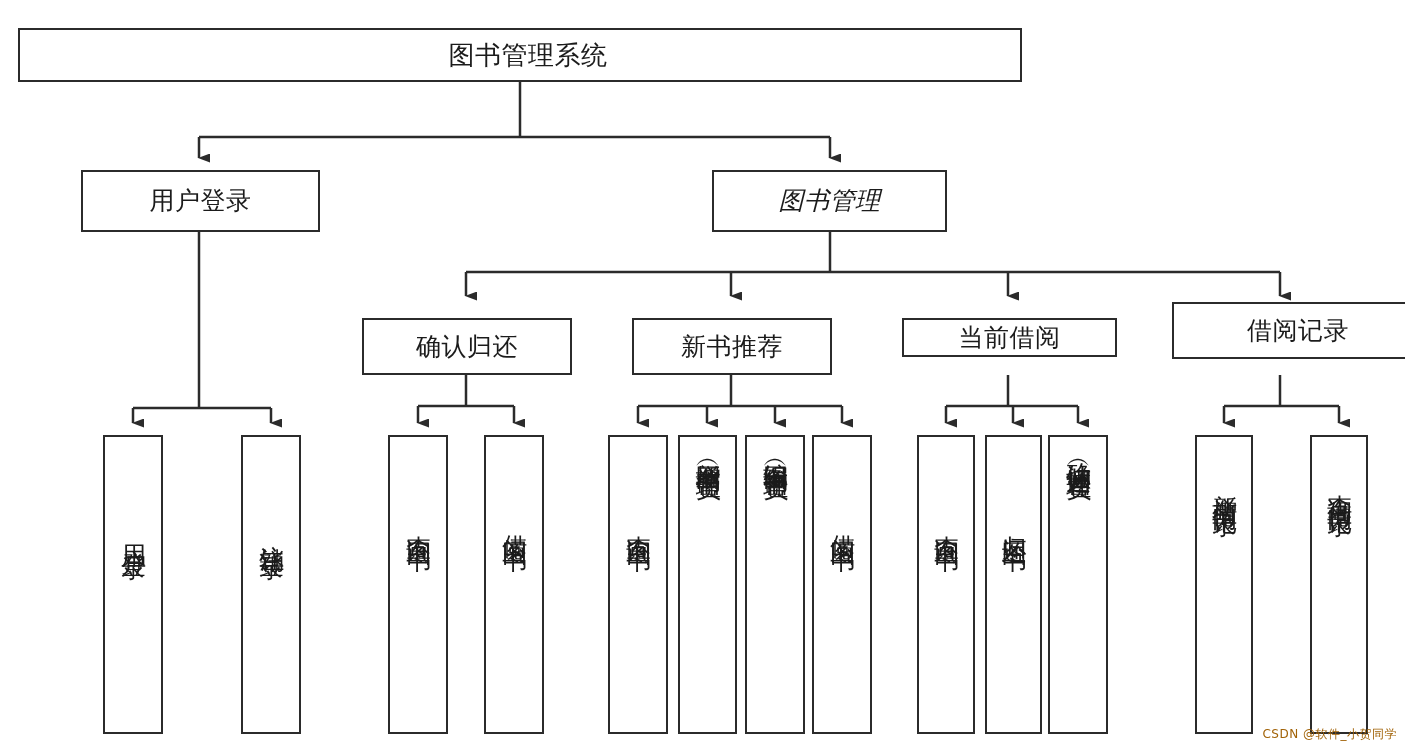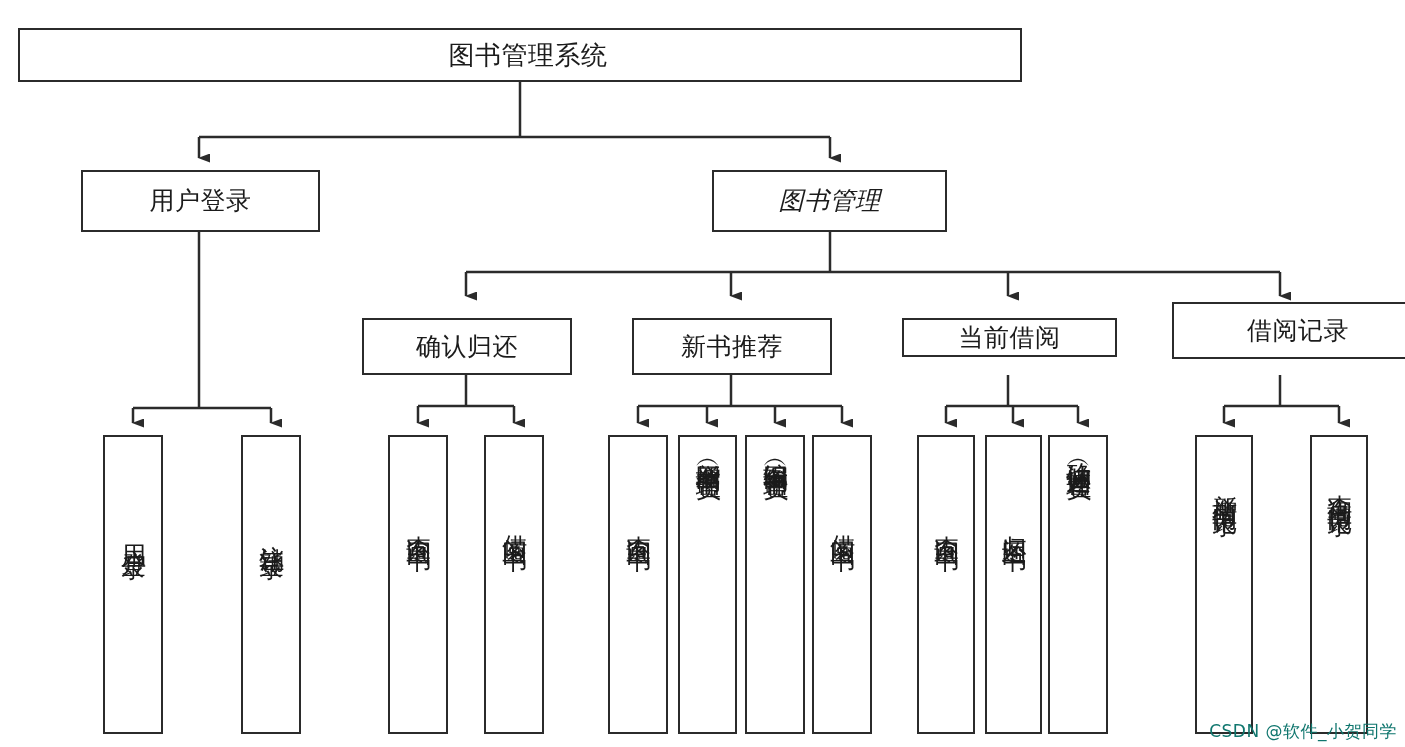--- a/index.html
+++ b/index.html
@@ -63,22 +63,22 @@
     letter-spacing: 4px;
     white-space: nowrap;
   }
   .node.vert.tall .label {
     letter-spacing: 2px;
   }
   .watermark {
     position: absolute;
     right: 8px;
     bottom: 4px;
-    font-size: 17px;
-    color: #0f766e;
+    font-size: 12px;
+    color: #a16207;
     letter-spacing: 0.5px;
     white-space: nowrap;
   }
 </style>
 </head>
 <body>
 
 <div id="diagram-root">
 
   <svg class="wires" viewBox="0 0 1405 747" xmlns="http://www.w3.org/2000/svg">

